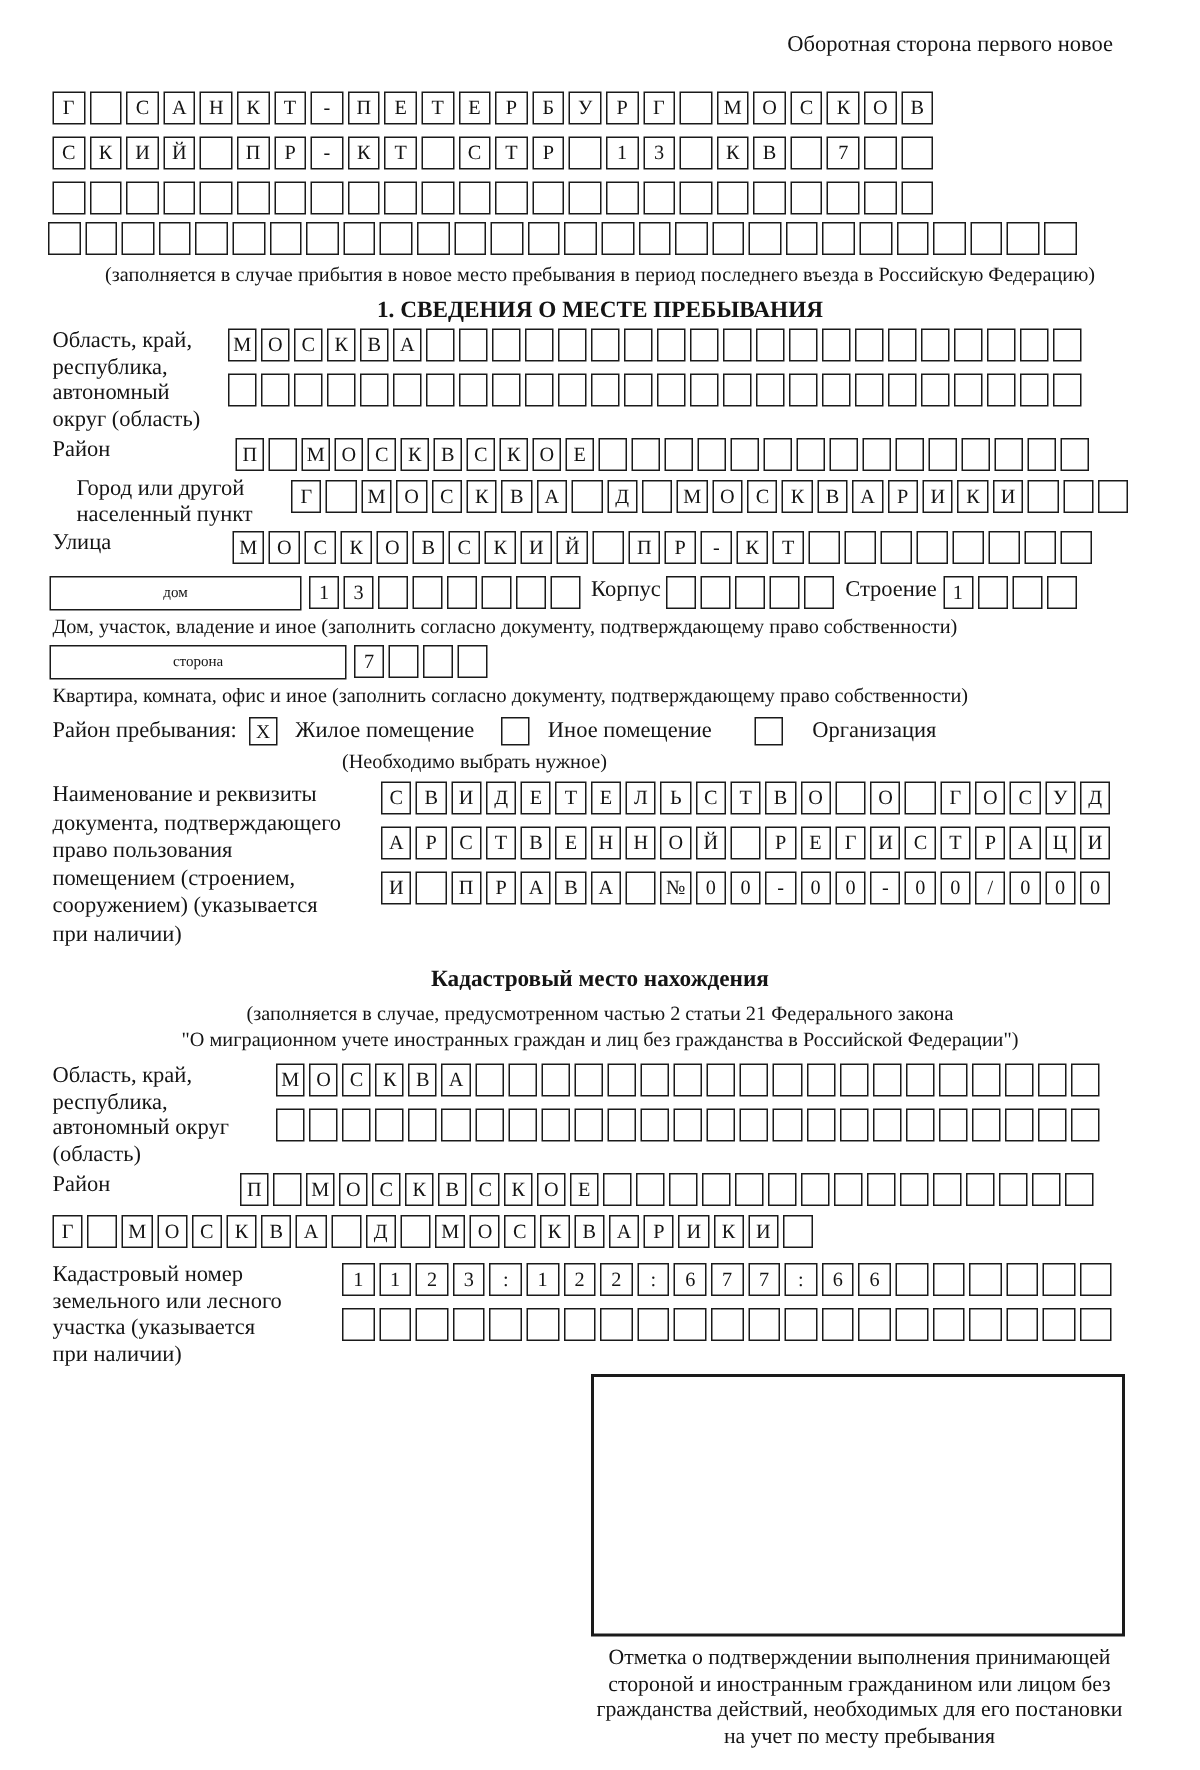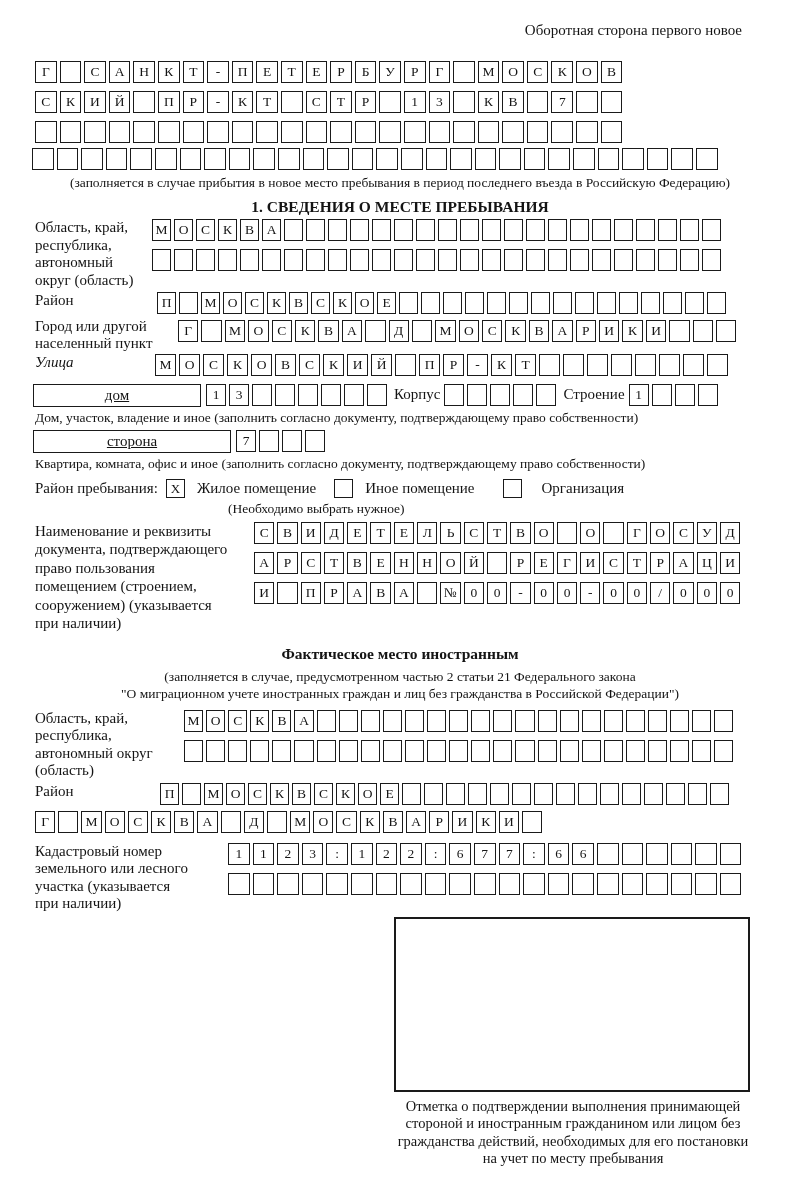--- a/index.html
+++ b/index.html
@@ -7,21 +7,21 @@
   .hdr{text-align:right;padding:22px 58px 0 0;font-size:15px;}
   .frow{display:flex;align-items:flex-start;margin-left:35px;}
   .lbl{font-size:15px;line-height:17.5px;white-space:pre-line;flex:0 0 auto;}
   .boxcol{flex:0 0 auto;}
   .boxrow{white-space:nowrap;height:23px;}
   .mb7{margin-bottom:7px;}
   .cbox{display:inline-block;box-sizing:content-box;height:20px;border:1.6px solid #1a1a1a;margin-right:3px;text-align:center;font-size:13.5px;line-height:20px;vertical-align:top;font-weight:normal;}
   .cap{font-size:13.5px;line-height:16px;}
   .cap-center{text-align:center;}
   .sect{font-weight:bold;text-align:center;font-size:15.5px;}
-  .bigbox{display:inline-block;box-sizing:content-box;border:1.6px solid #1a1a1a;height:21px;line-height:21px;text-align:center;font-size:15px;vertical-align:top;text-decoration:underline;}
+  .bigbox{display:inline-block;box-sizing:content-box;border:1.6px solid #1a1a1a;height:21px;line-height:21px;text-align:center;font-size:10px;vertical-align:top;}
   .chk{display:inline-block;box-sizing:content-box;width:17px;height:17px;border:1.6px solid #1a1a1a;text-align:center;line-height:17px;font-size:13px;vertical-align:middle;}
   .inl{font-size:15px;vertical-align:middle;}
   .stamp{box-sizing:content-box;width:352px;height:171px;border:2px solid #1a1a1a;margin:4px 0 0 394px;}
   .note{width:410px;margin:6px 0 0 368px;text-align:center;font-size:14.5px;line-height:17.5px;white-space:pre-line;}
 </style>
 </head>
 <body>
 
 <div class="hdr">Оборотная сторона первого новое</div>
 
@@ -47,27 +47,27 @@
     <div class="boxrow"><span class="cbox" style="width: 17px;"></span><span class="cbox" style="width: 17px;"></span><span class="cbox" style="width: 17px;"></span><span class="cbox" style="width: 17px;"></span><span class="cbox" style="width: 17px;"></span><span class="cbox" style="width: 17px;"></span><span class="cbox" style="width: 17px;"></span><span class="cbox" style="width: 17px;"></span><span class="cbox" style="width: 17px;"></span><span class="cbox" style="width: 17px;"></span><span class="cbox" style="width: 17px;"></span><span class="cbox" style="width: 17px;"></span><span class="cbox" style="width: 17px;"></span><span class="cbox" style="width: 17px;"></span><span class="cbox" style="width: 17px;"></span><span class="cbox" style="width: 17px;"></span><span class="cbox" style="width: 17px;"></span><span class="cbox" style="width: 17px;"></span><span class="cbox" style="width: 17px;"></span><span class="cbox" style="width: 17px;"></span><span class="cbox" style="width: 17px;"></span><span class="cbox" style="width: 17px;"></span><span class="cbox" style="width: 17px;"></span><span class="cbox" style="width: 17px;"></span><span class="cbox" style="width: 17px;"></span><span class="cbox" style="width: 17px;"></span></div>
   </div>
 </div>
 
 <div class="frow" style="margin-top:3px;">
   <div class="lbl" style="width:122px;">Район</div>
   <div class="boxrow"><span class="cbox" style="width: 17px;">П</span><span class="cbox" style="width: 17px;"></span><span class="cbox" style="width: 17px;">М</span><span class="cbox" style="width: 17px;">О</span><span class="cbox" style="width: 17px;">С</span><span class="cbox" style="width: 17px;">К</span><span class="cbox" style="width: 17px;">В</span><span class="cbox" style="width: 17px;">С</span><span class="cbox" style="width: 17px;">К</span><span class="cbox" style="width: 17px;">О</span><span class="cbox" style="width: 17px;">Е</span><span class="cbox" style="width: 17px;"></span><span class="cbox" style="width: 17px;"></span><span class="cbox" style="width: 17px;"></span><span class="cbox" style="width: 17px;"></span><span class="cbox" style="width: 17px;"></span><span class="cbox" style="width: 17px;"></span><span class="cbox" style="width: 17px;"></span><span class="cbox" style="width: 17px;"></span><span class="cbox" style="width: 17px;"></span><span class="cbox" style="width: 17px;"></span><span class="cbox" style="width: 17px;"></span><span class="cbox" style="width: 17px;"></span><span class="cbox" style="width: 17px;"></span><span class="cbox" style="width: 17px;"></span><span class="cbox" style="width: 17px;"></span></div>
 </div>
 
 <div class="frow" style="margin-top:3px;">
-  <div class="lbl" style="width:143px;line-height:17px;">Город или другой
+  <div class="lbl" style="width:143px;line-height:17px;margin-left:16px;">Город или другой
 населенный пункт</div>
   <div class="boxrow" style="margin-top:2px;"><span class="cbox" style="width: 18.4px;">Г</span><span class="cbox" style="width: 18.4px;"></span><span class="cbox" style="width: 18.4px;">М</span><span class="cbox" style="width: 18.4px;">О</span><span class="cbox" style="width: 18.4px;">С</span><span class="cbox" style="width: 18.4px;">К</span><span class="cbox" style="width: 18.4px;">В</span><span class="cbox" style="width: 18.4px;">А</span><span class="cbox" style="width: 18.4px;"></span><span class="cbox" style="width: 18.4px;">Д</span><span class="cbox" style="width: 18.4px;"></span><span class="cbox" style="width: 18.4px;">М</span><span class="cbox" style="width: 18.4px;">О</span><span class="cbox" style="width: 18.4px;">С</span><span class="cbox" style="width: 18.4px;">К</span><span class="cbox" style="width: 18.4px;">В</span><span class="cbox" style="width: 18.4px;">А</span><span class="cbox" style="width: 18.4px;">Р</span><span class="cbox" style="width: 18.4px;">И</span><span class="cbox" style="width: 18.4px;">К</span><span class="cbox" style="width: 18.4px;">И</span><span class="cbox" style="width: 18.4px;"></span><span class="cbox" style="width: 18.4px;"></span><span class="cbox" style="width: 18.4px;"></span></div>
 </div>
 
 <div class="frow" style="margin-top:2px;">
-  <div class="lbl" style="width:120px;font-style:italic;">Улица</div>
+  <div class="lbl" style="width:120px;">Улица</div>
   <div class="boxrow"><span class="cbox" style="width: 19px;">М</span><span class="cbox" style="width: 19px;">О</span><span class="cbox" style="width: 19px;">С</span><span class="cbox" style="width: 19px;">К</span><span class="cbox" style="width: 19px;">О</span><span class="cbox" style="width: 19px;">В</span><span class="cbox" style="width: 19px;">С</span><span class="cbox" style="width: 19px;">К</span><span class="cbox" style="width: 19px;">И</span><span class="cbox" style="width: 19px;">Й</span><span class="cbox" style="width: 19px;"></span><span class="cbox" style="width: 19px;">П</span><span class="cbox" style="width: 19px;">Р</span><span class="cbox" style="width: 19px;">-</span><span class="cbox" style="width: 19px;">К</span><span class="cbox" style="width: 19px;">Т</span><span class="cbox" style="width: 19px;"></span><span class="cbox" style="width: 19px;"></span><span class="cbox" style="width: 19px;"></span><span class="cbox" style="width: 19px;"></span><span class="cbox" style="width: 19px;"></span><span class="cbox" style="width: 19px;"></span><span class="cbox" style="width: 19px;"></span><span class="cbox" style="width: 19px;"></span></div>
 </div>
 
 <div style="margin:7px 0 0 33px;white-space:nowrap;">
   <span class="bigbox" style="width:166px;">дом</span><span style="display:inline-block;width:5px;"></span><span class="boxrow" style="display:inline-block;"><span class="cbox" style="width: 18px;">1</span><span class="cbox" style="width: 18px;">3</span><span class="cbox" style="width: 18px;"></span><span class="cbox" style="width: 18px;"></span><span class="cbox" style="width: 18px;"></span><span class="cbox" style="width: 18px;"></span><span class="cbox" style="width: 18px;"></span><span class="cbox" style="width: 18px;"></span></span><span class="inl" style="margin:0 4px;">Корпус</span><span class="boxrow" style="display:inline-block;"><span class="cbox" style="width: 18px;"></span><span class="cbox" style="width: 18px;"></span><span class="cbox" style="width: 18px;"></span><span class="cbox" style="width: 18px;"></span><span class="cbox" style="width: 18px;"></span></span><span class="inl" style="margin:0 4px;">Строение</span><span class="boxrow" style="display:inline-block;"><span class="cbox" style="width: 18px;">1</span><span class="cbox" style="width: 18px;"></span><span class="cbox" style="width: 18px;"></span><span class="cbox" style="width: 18px;"></span></span>
 </div>
 <div class="cap" style="margin:3px 0 0 35px;">Дом, участок, владение и иное (заполнить согласно документу, подтверждающему право собственности)</div>
 
 <div style="margin:4px 0 0 33px;white-space:nowrap;">
   <span class="bigbox" style="width:196px;">сторона</span><span style="display:inline-block;width:5px;"></span><span class="boxrow" style="display:inline-block;"><span class="cbox" style="width: 18px;">7</span><span class="cbox" style="width: 18px;"></span><span class="cbox" style="width: 18px;"></span><span class="cbox" style="width: 18px;"></span></span>
@@ -92,21 +92,21 @@
 помещением (строением,
 сооружением) (указывается
 при наличии)</div>
   <div class="boxcol">
     <div class="boxrow mb7"><span class="cbox" style="width: 18.3px;">С</span><span class="cbox" style="width: 18.3px;">В</span><span class="cbox" style="width: 18.3px;">И</span><span class="cbox" style="width: 18.3px;">Д</span><span class="cbox" style="width: 18.3px;">Е</span><span class="cbox" style="width: 18.3px;">Т</span><span class="cbox" style="width: 18.3px;">Е</span><span class="cbox" style="width: 18.3px;">Л</span><span class="cbox" style="width: 18.3px;">Ь</span><span class="cbox" style="width: 18.3px;">С</span><span class="cbox" style="width: 18.3px;">Т</span><span class="cbox" style="width: 18.3px;">В</span><span class="cbox" style="width: 18.3px;">О</span><span class="cbox" style="width: 18.3px;"></span><span class="cbox" style="width: 18.3px;">О</span><span class="cbox" style="width: 18.3px;"></span><span class="cbox" style="width: 18.3px;">Г</span><span class="cbox" style="width: 18.3px;">О</span><span class="cbox" style="width: 18.3px;">С</span><span class="cbox" style="width: 18.3px;">У</span><span class="cbox" style="width: 18.3px;">Д</span></div>
     <div class="boxrow mb7"><span class="cbox" style="width: 18.3px;">А</span><span class="cbox" style="width: 18.3px;">Р</span><span class="cbox" style="width: 18.3px;">С</span><span class="cbox" style="width: 18.3px;">Т</span><span class="cbox" style="width: 18.3px;">В</span><span class="cbox" style="width: 18.3px;">Е</span><span class="cbox" style="width: 18.3px;">Н</span><span class="cbox" style="width: 18.3px;">Н</span><span class="cbox" style="width: 18.3px;">О</span><span class="cbox" style="width: 18.3px;">Й</span><span class="cbox" style="width: 18.3px;"></span><span class="cbox" style="width: 18.3px;">Р</span><span class="cbox" style="width: 18.3px;">Е</span><span class="cbox" style="width: 18.3px;">Г</span><span class="cbox" style="width: 18.3px;">И</span><span class="cbox" style="width: 18.3px;">С</span><span class="cbox" style="width: 18.3px;">Т</span><span class="cbox" style="width: 18.3px;">Р</span><span class="cbox" style="width: 18.3px;">А</span><span class="cbox" style="width: 18.3px;">Ц</span><span class="cbox" style="width: 18.3px;">И</span></div>
     <div class="boxrow"><span class="cbox" style="width: 18.3px;">И</span><span class="cbox" style="width: 18.3px;"></span><span class="cbox" style="width: 18.3px;">П</span><span class="cbox" style="width: 18.3px;">Р</span><span class="cbox" style="width: 18.3px;">А</span><span class="cbox" style="width: 18.3px;">В</span><span class="cbox" style="width: 18.3px;">А</span><span class="cbox" style="width: 18.3px;"></span><span class="cbox" style="width: 18.3px;">№</span><span class="cbox" style="width: 18.3px;">0</span><span class="cbox" style="width: 18.3px;">0</span><span class="cbox" style="width: 18.3px;">-</span><span class="cbox" style="width: 18.3px;">0</span><span class="cbox" style="width: 18.3px;">0</span><span class="cbox" style="width: 18.3px;">-</span><span class="cbox" style="width: 18.3px;">0</span><span class="cbox" style="width: 18.3px;">0</span><span class="cbox" style="width: 18.3px;">/</span><span class="cbox" style="width: 18.3px;">0</span><span class="cbox" style="width: 18.3px;">0</span><span class="cbox" style="width: 18.3px;">0</span></div>
   </div>
 </div>
 
-<div class="sect" style="margin-top:12px;">Фактическое место иностранным</div>
+<div class="sect" style="margin-top:12px;">Кадастровый место нахождения</div>
 <div class="cap cap-center" style="margin-top:5px;white-space:pre-line;line-height:17px;">(заполняется в случае, предусмотренном частью 2 статьи 21 Федерального закона
 "О миграционном учете иностранных граждан и лиц без гражданства в Российской Федерации")</div>
 
 <div class="frow" style="margin-top:8px;">
   <div class="lbl" style="width:149px;">Область, край,
 республика,
 автономный округ
 (область)</div>
   <div class="boxcol">
     <div class="boxrow mb7"><span class="cbox" style="width: 17.1px;">М</span><span class="cbox" style="width: 17.1px;">О</span><span class="cbox" style="width: 17.1px;">С</span><span class="cbox" style="width: 17.1px;">К</span><span class="cbox" style="width: 17.1px;">В</span><span class="cbox" style="width: 17.1px;">А</span><span class="cbox" style="width: 17.1px;"></span><span class="cbox" style="width: 17.1px;"></span><span class="cbox" style="width: 17.1px;"></span><span class="cbox" style="width: 17.1px;"></span><span class="cbox" style="width: 17.1px;"></span><span class="cbox" style="width: 17.1px;"></span><span class="cbox" style="width: 17.1px;"></span><span class="cbox" style="width: 17.1px;"></span><span class="cbox" style="width: 17.1px;"></span><span class="cbox" style="width: 17.1px;"></span><span class="cbox" style="width: 17.1px;"></span><span class="cbox" style="width: 17.1px;"></span><span class="cbox" style="width: 17.1px;"></span><span class="cbox" style="width: 17.1px;"></span><span class="cbox" style="width: 17.1px;"></span><span class="cbox" style="width: 17.1px;"></span><span class="cbox" style="width: 17.1px;"></span><span class="cbox" style="width: 17.1px;"></span><span class="cbox" style="width: 17.1px;"></span></div>

